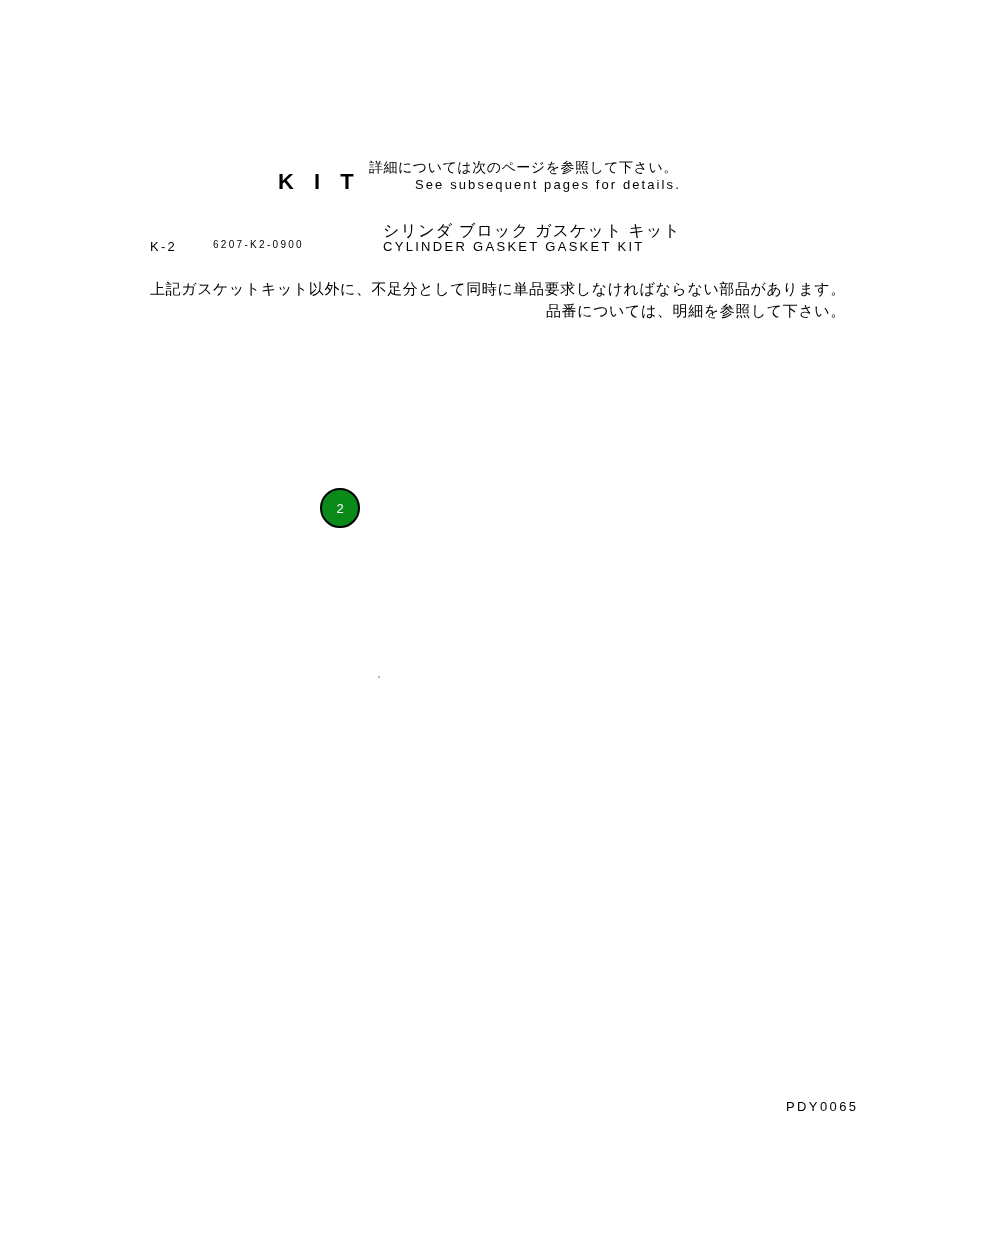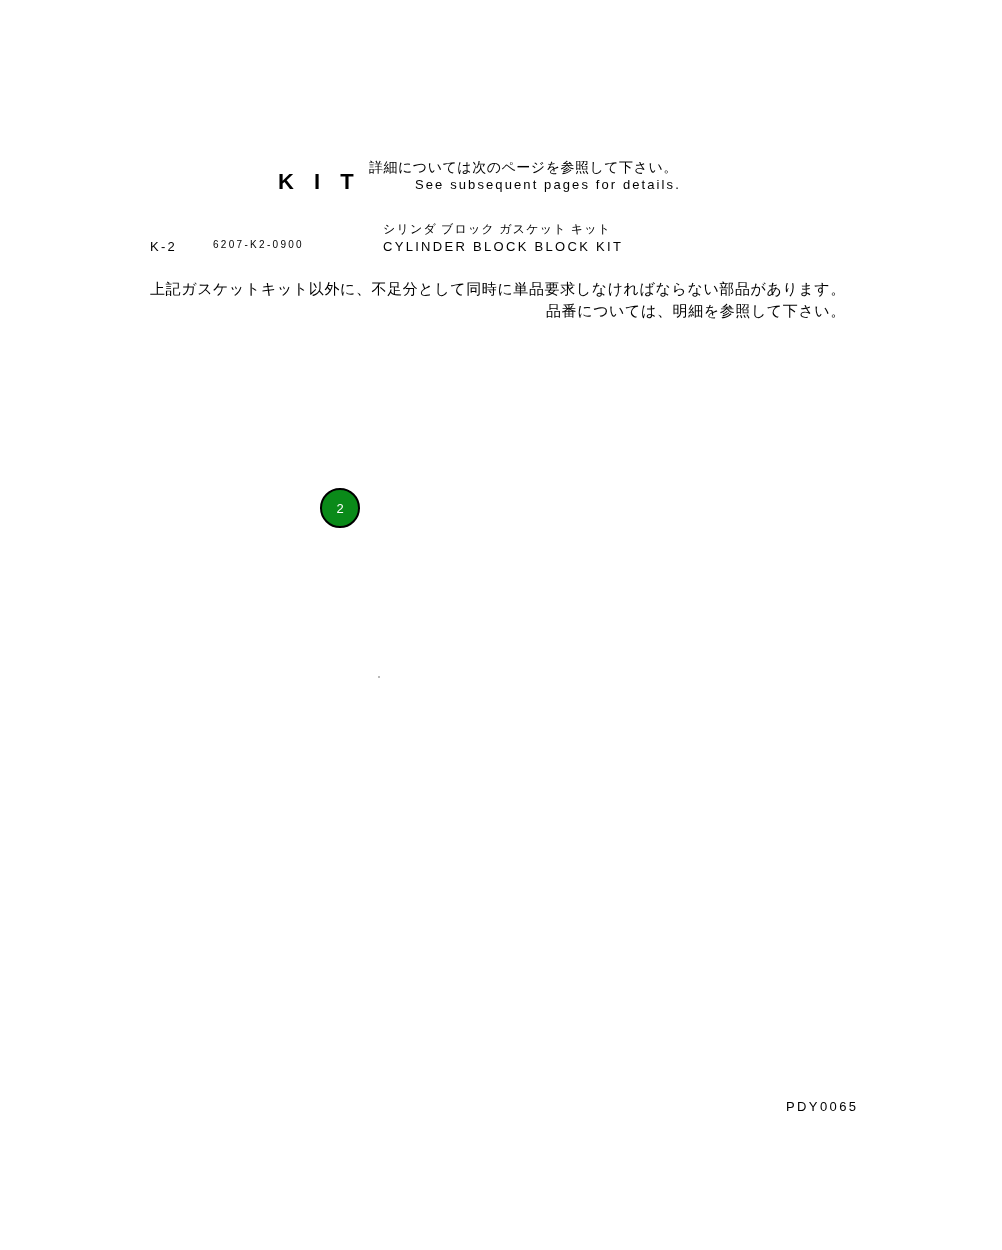--- a/index.html
+++ b/index.html
@@ -72,22 +72,22 @@
     top: 228px;
     font-family: "Liberation Sans", sans-serif;
     font-size: 10px;
     letter-spacing: 2.3px;
     white-space: nowrap;
   }
   .row-name-jp {
     position: absolute;
     left: 383px;
     top: 210px;
-    font-family: Liberation Serif, serif;
-    font-size: 12px;
+    font-family: Liberation Sans, sans-serif;
+    font-size: 16px;
     letter-spacing: 1.2px;
     white-space: nowrap;
   }
   .row-name-en {
     position: absolute;
     left: 383px;
     top: 228px;
     font-family: "Liberation Sans", sans-serif;
     font-size: 13px;
     letter-spacing: 2.3px;
@@ -167,21 +167,21 @@
   <div class="note-jp">詳細については次のページを参照して下さい。</div>
 
   <div class="note-en">See  subsequent  pages  for  details.</div>
 
   <div class="row-code">K-2</div>
 
   <div class="row-number">6207-K2-0900</div>
 
   <div class="row-name-jp">シリンダ  ブロック  ガスケット  キット</div>
 
-  <div class="row-name-en">CYLINDER BLOCK BLOCK KIT</div>
+  <div class="row-name-en">CYLINDER GASKET GASKET KIT</div>
 
   <div class="body-jp">上記ガスケットキット以外に、不足分として同時に単品要求しなければならない部品があります。
 品番については、明細を参照して下さい。</div>
 
 
   <div class="balloon">
     <span>2</span>
   </div>
 
   <div class="speck"></div>

